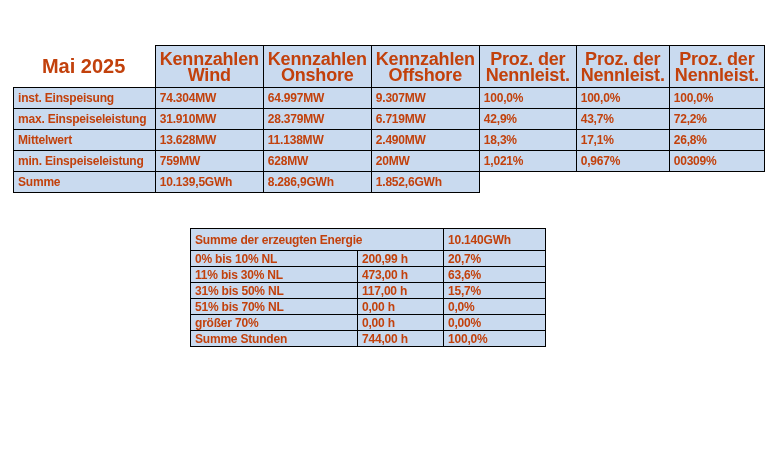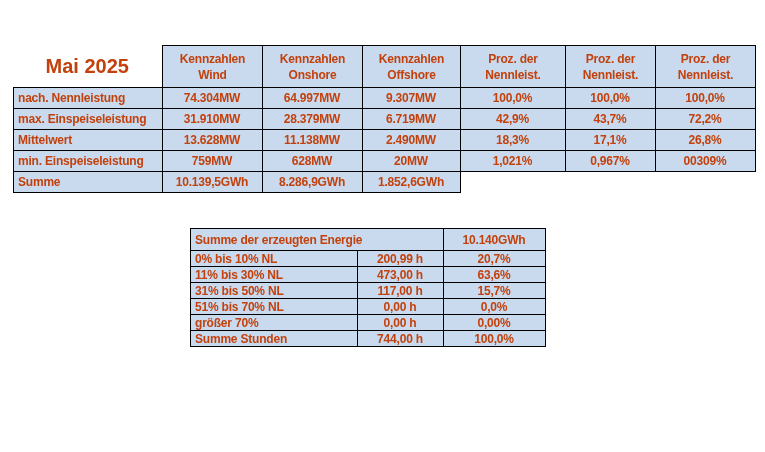--- a/index.html
+++ b/index.html
@@ -30,26 +30,26 @@
     font-size: 12px;
     letter-spacing: -0.2px;
     padding: 0 5px 0 4px;
     overflow: hidden;
     white-space: nowrap;
     vertical-align: middle;
   }
   td.hdr {
     text-align: center;
     white-space: pre-line;
-    font-size: 12px;
+    font-size: 18px;
     line-height: 16px;
     padding: 2px 4px;
   }
   td.lbl { text-align: left; }
-  td.num { text-align: center; }
+  td.num { text-align: left; }
   td.ghost, td.title-cell {
     border: none;
     background: transparent;
   }
   td.title-cell {
     text-align: center;
     font-size: 20px;
     letter-spacing: 0;
   }
   #main-table { left: 13px; top: 45px; }
@@ -85,21 +85,21 @@
 Offshore</td>
         <td class="hdr">Proz. der
 Nennleist.</td>
         <td class="hdr">Proz. der
 Nennleist.</td>
         <td class="hdr">Proz. der
 Nennleist.</td>
       </tr>
 
       <tr class="data-row">
-        <td class="lbl">nach. Nennleistung</td>
+        <td class="lbl">inst. Einspeisung</td>
         <td class="num">74.304MW</td>
         <td class="num">64.997MW</td>
         <td class="num">9.307MW</td>
         <td class="num">100,0%</td>
         <td class="num">100,0%</td>
         <td class="num">100,0%</td>
       </tr>
 
       <tr class="data-row">
         <td class="lbl">max. Einspeiseleistung</td>

